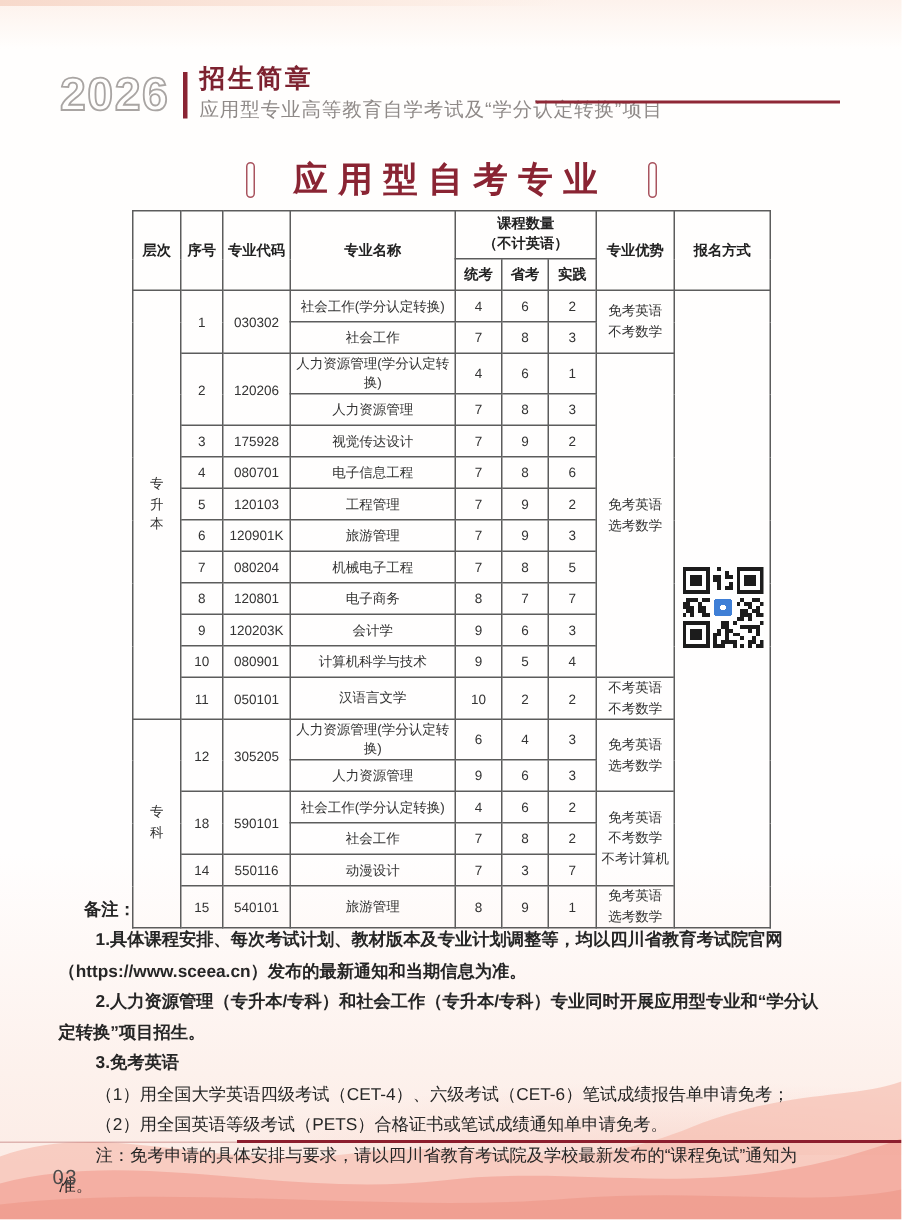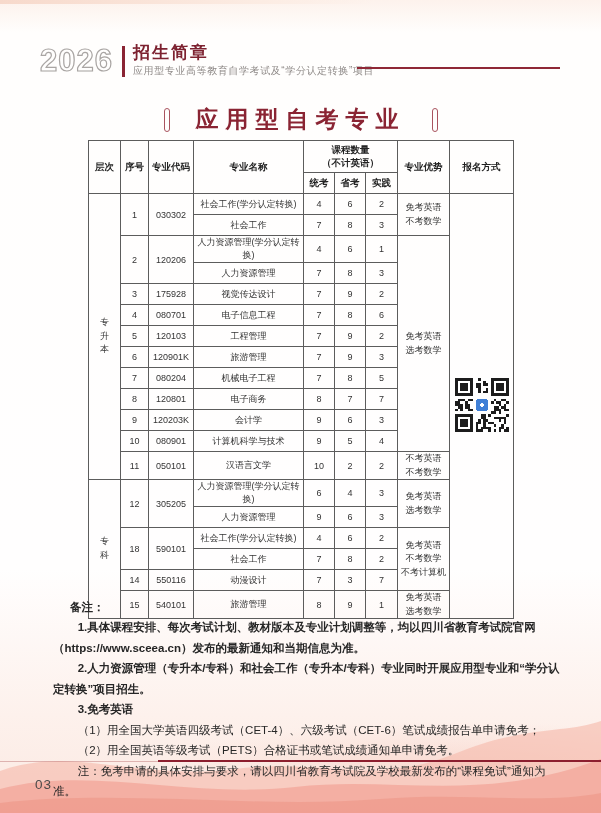--- a/index.html
+++ b/index.html
@@ -11,21 +11,21 @@
   }
   
   .top-band { position:absolute; top:0; left:0; width:62%; height:4px;
     background:linear-gradient(90deg,#f7d9cb,#fcece3 70%,rgba(255,255,255,0)); z-index:1; }
   
   .brand { position:absolute; left:40px; top:44px; display:flex; align-items:center; z-index:3; }
   .brand-year { font-size:31px; font-weight:700; letter-spacing:1px; line-height:30px;
     color:transparent; -webkit-text-stroke:1.2px #a9a5a3; }
   .brand-divider { width:3px; height:31px; background:#8a2433; margin:1px 8px 0 9px; }
   .brand-title { font-size:17px; font-weight:700; color:#7d2230; letter-spacing:2px; line-height:18px; }
-  .brand-subtitle { font-size:10px; color:#8f8a88; letter-spacing:0.6px; margin-top:2px; }
+  .brand-subtitle { font-size:13px; color:#8f8a88; letter-spacing:0.6px; margin-top:2px; }
   .header-rule { position:absolute; top:67px; left:357px; width:203px; height:2px; background:#8f2836; z-index:3; }
   
   .section-title-wrap { position:absolute; top:104px; left:0; width:601px; text-align:center; z-index:3;
     display:flex; align-items:center; justify-content:center; gap:26px; }
   .title-bracket { display:inline-block; width:6px; height:24px; border:1.5px solid #a9545f; border-radius:3px; background:transparent; }
   .section-title { font-size:23px; font-weight:900; color:#8a2433; letter-spacing:7px; }
   
   table.majors { position:absolute; left:88px; top:140px; width:425px; border-collapse:collapse;
     table-layout:fixed; z-index:3; background:transparent; }
   table.majors th, table.majors td { border:1px solid #5c5c5c; text-align:center; vertical-align:middle; }
@@ -33,21 +33,21 @@
   .hrow1 { height:32px; }
   .hrow2 th { height:21px; }
   .group-h div { line-height:1.3; }
   table.majors td { height:21px; font-size:9px; color:#333; padding:0 2px; }
   td.cell-name { font-size:8.8px; }
   td.cell-adv { white-space:pre-line; line-height:1.5; }
   td.cell-level { white-space:pre-line; font-size:10.5px; line-height:1.55; color:#2e2e2e; }
   td.cell-qr { vertical-align:middle; }
   .qr-box { display:inline-block; width:54px; height:54px; }
   
-  .notes { position:absolute; left:53px; top:597px; width:509px; z-index:3;
+  .notes { position:absolute; left:39px; top:597px; width:509px; z-index:3;
     font-size:11.5px; color:#262626; line-height:1.78; }
   .notes-label { font-weight:900; padding-left:17px; }
   .note-item { text-indent:2.15em; }
   .note-bold { font-weight:700; }
   
   .watercolor { position:absolute; bottom:0; left:0; z-index:0; }
   .soft-wash { position:absolute; left:0; top:690px; width:601px; height:80px; z-index:0;
     background:radial-gradient(ellipse 420px 70px at 75% 100%, rgba(247,203,192,0.55), rgba(255,255,255,0) 70%); }
   .footer-rule { position:absolute; top:760px; left:158px; width:443px; height:1.6px; background:#8c1e2e; z-index:2; }
   .footer-rule-faint { position:absolute; top:760.5px; left:0; width:160px; height:1px; background:rgba(186,108,108,0.45); z-index:2; }

